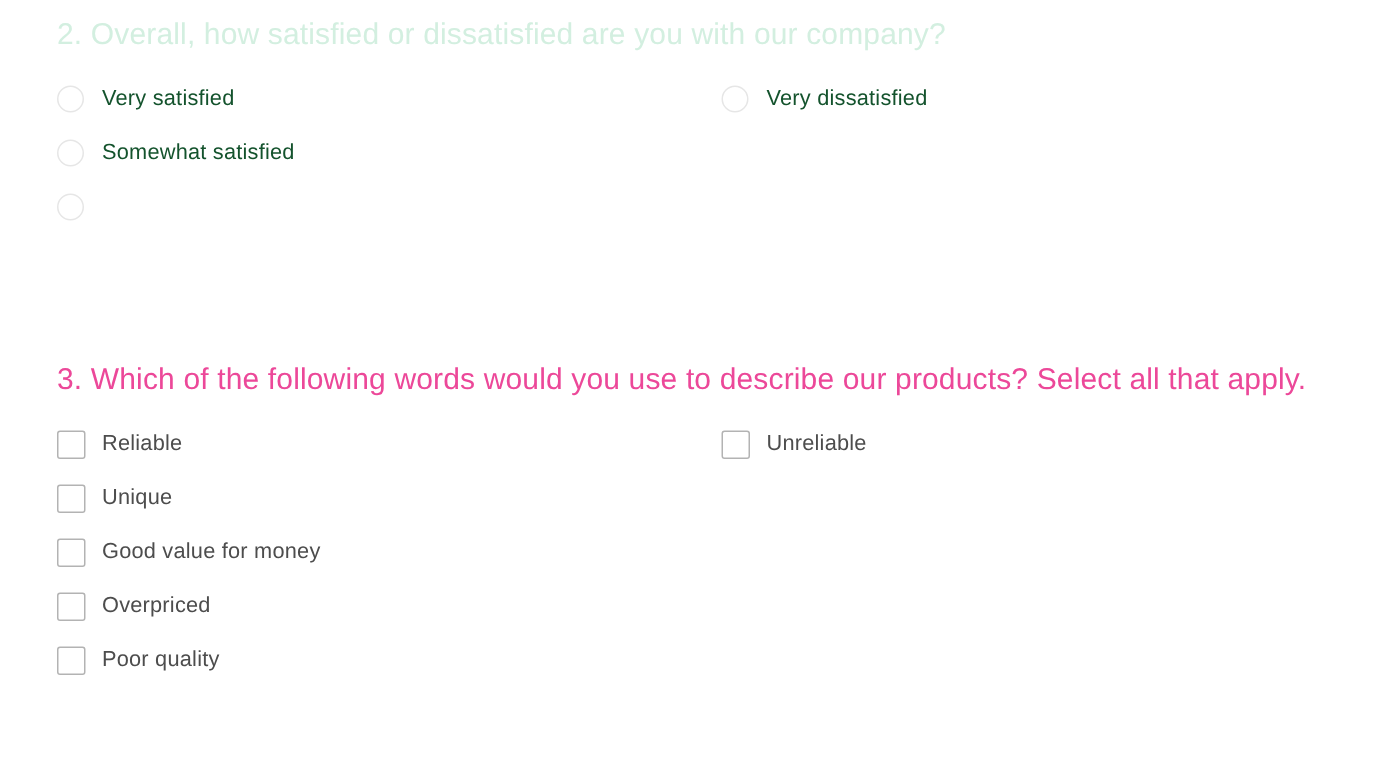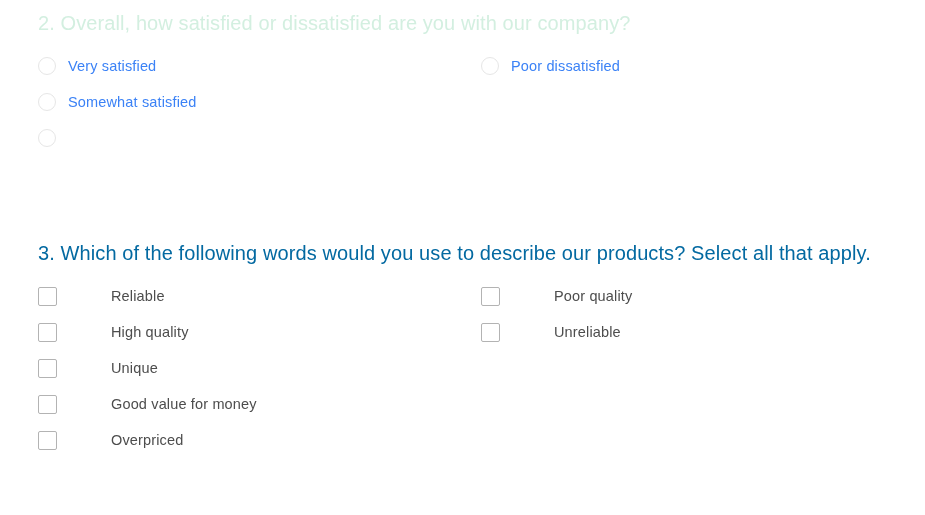--- a/index.html
+++ b/index.html
@@ -42,21 +42,21 @@
     font-weight: 400;
     letter-spacing: 0.1px;
     margin: 0 0 8px 0;
     white-space: normal;
   }
   #question-2 .question-title {
     color: #d3efe0;
     max-width: 860px;
   }
   #question-3 .question-title {
-    color: #0369a1;
+    color: #ec4899;
     max-width: 856px;
   }
 
   
   .options-grid {
     position: relative;
     width: 880px;
     display: grid;
     grid-template-columns: 443px 443px;
     grid-auto-flow: column;
@@ -104,22 +104,22 @@
     display: inline-block;
   }
 
   
   .option-label {
     font-size: 14.5px;
     line-height: 19px;
     letter-spacing: 0.15px;
     white-space: nowrap;
   }
-  .faded .option-label { color: #3b82f6; }
-  .active .option-label { color: #4d4d4d; margin-left: 43px; }
+  .faded .option-label { color: #14532d; }
+  .active .option-label { color: #4d4d4d; }
 </style>
 </head>
 <body>
 
 <div class="survey-page">
 
   <section class="question-block" id="question-2">
     <h2 class="question-title">2. Overall, how satisfied or dissatisfied are you with our company?</h2>
 
     <div class="options-grid rows-3">
@@ -134,45 +134,41 @@
         <span class="option-label">Somewhat satisfied</span>
       </label>
 
 
       <label class="option-row faded">
         <span class="radio-control"></span>
       </label>
 
       <label class="option-row faded">
         <span class="radio-control"></span>
-        <span class="option-label">Poor dissatisfied</span>
+        <span class="option-label">Very dissatisfied</span>
       </label>
 
       <label class="option-row faded empty-slot">
         <span class="radio-control"></span>
         <span class="option-label"></span>
       </label>
 
     </div>
   </section>
 
   <section class="question-block" id="question-3">
     <h2 class="question-title">3. Which of the following words would you use to describe our products? Select all that apply.</h2>
 
     <div class="options-grid rows-5">
 
       <label class="option-row active">
         <span class="checkbox-control"></span>
         <span class="option-label">Reliable</span>
       </label>
 
-      <label class="option-row active">
-        <span class="checkbox-control"></span>
-        <span class="option-label">High quality</span>
-      </label>
 
 
       <label class="option-row active">
         <span class="checkbox-control"></span>
         <span class="option-label">Unique</span>
       </label>
 
       <label class="option-row active">
         <span class="checkbox-control"></span>
         <span class="option-label">Good value for money</span>

